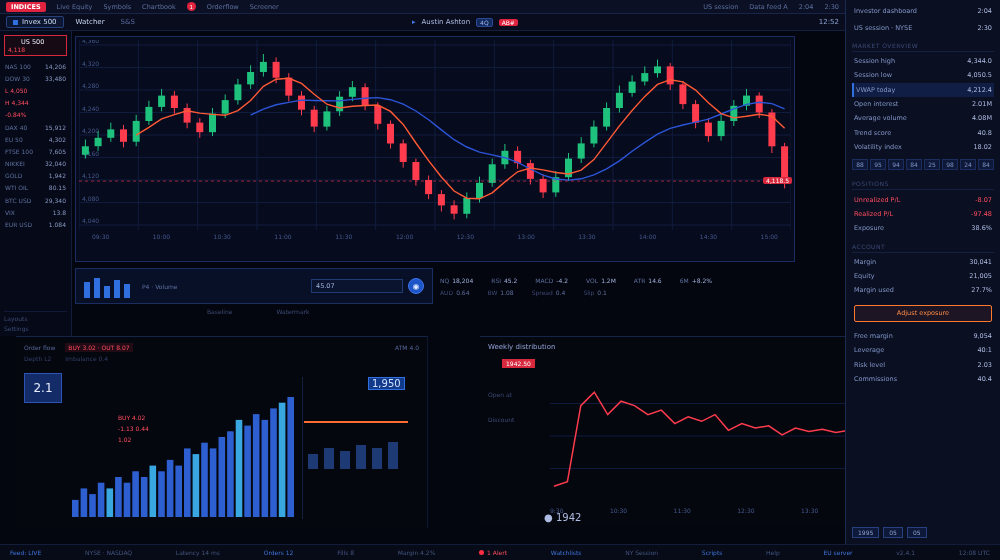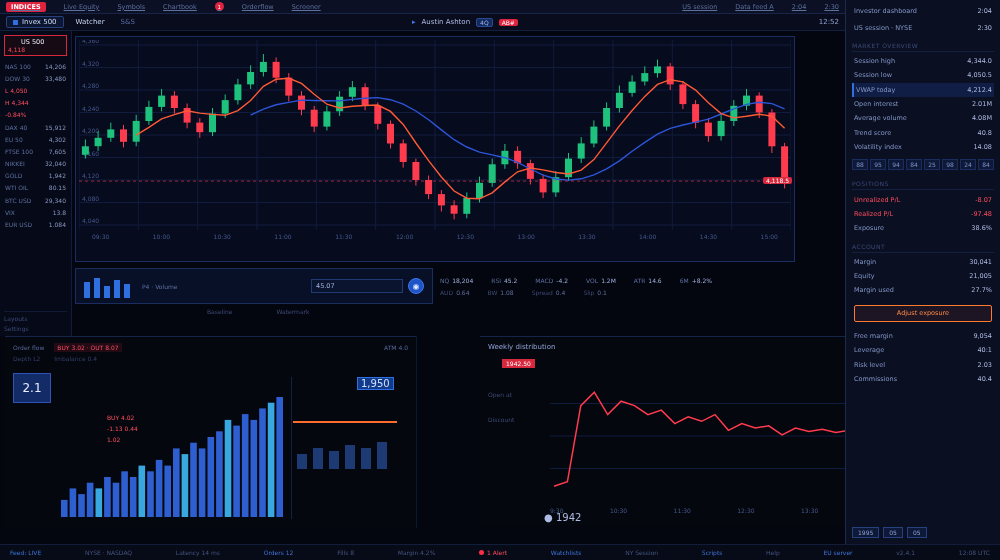--- a/index.html
+++ b/index.html
@@ -4,21 +4,21 @@
 <style>
   *{margin:0;padding:0;box-sizing:border-box;}
   html,body{width:1000px;height:560px;overflow:hidden;background:#04060f;
     font-family:"DejaVu Sans",sans-serif;color:#c7d4ef;}
   #app{position:relative;width:1000px;height:560px;}
 
   
   .topbar{position:absolute;left:0;top:0;width:845px;height:14px;background:#0b1024;
     border-bottom:1px solid #182448;display:flex;align-items:center;justify-content:space-between;
     padding:0 6px;font-size:6.5px;color:#5d6f9d;}
-  .tb-group{display:flex;gap:18px;align-items:center;text-decoration:underline;}
+  .tb-group{display:flex;gap:11px;align-items:center;}
   .tb-item{white-space:nowrap;}
   .tb-badge{background:#e02440;color:#fff;padding:1px 5px;border-radius:2px;font-weight:bold;font-size:6.5px;}
   .tb-dot{background:#e02440;color:#fff;width:9px;height:9px;border-radius:50%;font-size:5.5px;
     display:flex;align-items:center;justify-content:center;}
 
   
   .toolbar{position:absolute;left:0;top:14px;width:845px;height:17px;background:#080c1d;
     border-bottom:1px solid #14203f;display:flex;align-items:center;gap:8px;padding:0 6px;font-size:7px;}
   .symbol-chip{display:flex;align-items:center;gap:4px;background:#0d1630;border:1px solid #27407e;
     padding:1px 6px;border-radius:2px;color:#cdd9f4;}
@@ -70,21 +70,21 @@
     flex-direction:column;justify-content:center;gap:5px;}
   .stats-row{display:flex;gap:18px;font-size:6px;color:#5d6f9d;}
   .stats-row.dim{color:#3c4a74;}
   .stat{display:flex;gap:3px;}
   .stat .v{color:#9fb0da;}
   .stats-row.dim .v{color:#5d6f9d;}
   .labels-row{position:absolute;left:75px;top:308px;width:720px;display:flex;gap:44px;
     padding-left:132px;font-size:6px;color:#3c4a74;}
 
   
-  .panel-bl{position:absolute;left:5px;top:336px;width:412px;height:192px;background:#05070f;
+  .panel-bl{position:absolute;left:16px;top:336px;width:412px;height:192px;background:#05070f;
     border-top:1px solid #16244a;border-right:1px solid #0e1730;padding:6px 8px;}
   .bl-head{display:flex;gap:10px;font-size:6px;color:#56689a;align-items:center;}
   .bl-red{color:#ff4d5e;background:rgba(255,45,70,0.12);padding:1px 3px;}
   .bl-right{margin-left:auto;}
   .bl-sub{display:flex;gap:14px;font-size:6px;color:#323f68;margin-top:3px;}
   .big-box{position:absolute;left:8px;top:36px;width:38px;height:30px;background:#132b66;
     border:1px solid #2d54b4;color:#e8eeff;font-size:12px;display:flex;align-items:center;justify-content:center;}
   .red-lines{position:absolute;left:102px;top:76px;font-size:6px;color:#ff4d5e;line-height:1.8;}
   .profile-svg{position:absolute;left:56px;top:56px;}
   .vsep{position:absolute;left:286px;top:40px;width:1px;height:142px;background:#14203f;}
@@ -583,21 +583,21 @@
         <div class="rp-row">
           <div class="lab">Average volume</div>
           <div class="val">4.08M</div>
         </div>
         <div class="rp-row">
           <div class="lab">Trend score</div>
           <div class="val">40.8</div>
         </div>
         <div class="rp-row">
           <div class="lab">Volatility index</div>
-          <div class="val">14.08</div>
+          <div class="val">18.02</div>
         </div>
       </div>
     <div class="rp-strip" id="rp-strip">
         <div class="rp-cell">88</div>
         <div class="rp-cell">95</div>
         <div class="rp-cell">94</div>
         <div class="rp-cell">84</div>
         <div class="rp-cell">25</div>
         <div class="rp-cell">98</div>
         <div class="rp-cell">24</div>

